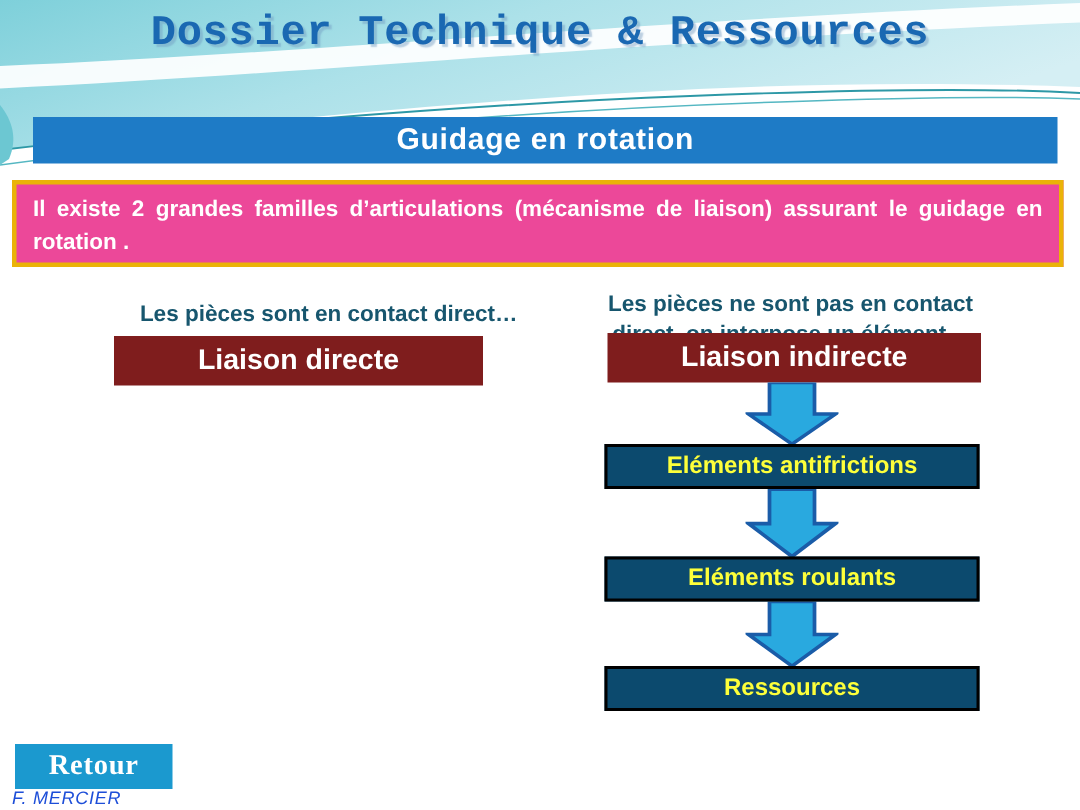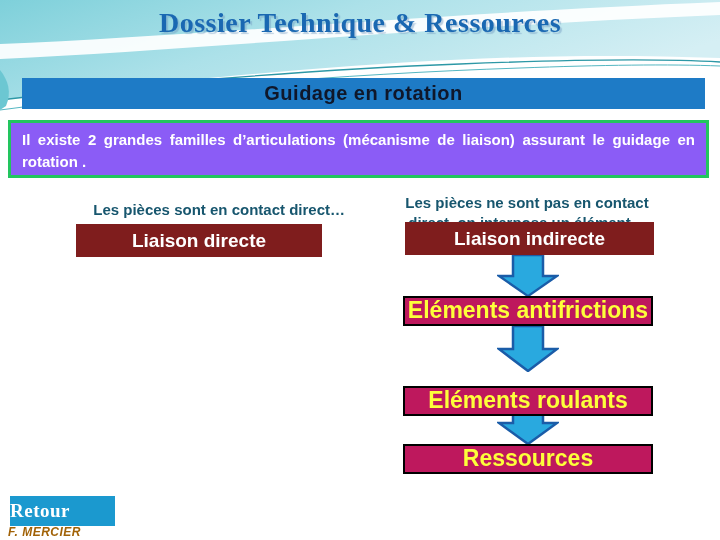--- a/index.html
+++ b/index.html
@@ -6,75 +6,75 @@
   html, body { background: #e8e8e8; }
   .slide {
     position: relative; width: 720px; height: 540px;
     background: #ffffff; overflow: hidden;
     font-family: "Liberation Sans", sans-serif;
   }
   .header-art { position: absolute; top: 0; left: 0; }
   .slide-title {
     position: absolute; top: 7px; left: 0; width: 720px;
     text-align: center;
-    font-family: Liberation Serif, serif;
+    font-family: Liberation Mono, monospace;
     font-weight: bold; font-size: 28px; color: #1a68b2;
     text-shadow: 2px 2px 1px rgba(110,150,190,0.45);
     letter-spacing: 0.5px;
   }
   .banner {
     position: absolute; left: 22px; top: 78px; width: 683px; height: 31px;
-    background: #1e7bc6; color: #0f172a; text-align: center;
+    background: #1e7bc6; color: #ffffff; text-align: center;
     font-weight: bold; font-size: 20px; line-height: 31px;
     letter-spacing: 0.5px;
   }
   .intro-box {
     position: absolute; left: 8px; top: 120px; width: 701px; height: 58px;
-    background: #8b5cf6; border: 3px solid #22c55e;
+    background: #ec4899; border: 3px solid #eab308;
     color: #ffffff; font-weight: bold; font-size: 15px;
     padding: 6px 11px 0 11px; line-height: 1.45;
     text-align: justify;
   }
   .caption {
     position: absolute; color: #17566e; font-weight: bold; font-size: 15px;
     line-height: 1.32;
   }
   .caption-left { left: 55px; top: 200px; width: 290px; text-align: right; }
   .caption-right { left: 397px; top: 181px; width: 260px; text-align: center; margin-top: 12px; }
   .cyan-box {
     position: absolute; background: #7f1d1d; color: #ffffff;
     font-weight: bold; font-size: 19px; text-align: center;
     cursor: pointer;
   }
   .box-direct   { left: 76px;  top: 224px; width: 246px; height: 33px; line-height: 33px; }
   .box-indirect { left: 405px; top: 222px; width: 249px; height: 33px; line-height: 33px; }
   .navy-box {
     position: absolute; left: 403px; width: 250px; height: 30px;
-    background: #be185d; border: 2px solid #000000;
-    color: #fdff3a; font-weight: bold; font-size: 23px;
+    background: #0c4a6e; border: 2px solid #000000;
+    color: #fdff3a; font-weight: bold; font-size: 16px;
     text-align: center; line-height: 25px; z-index: 2;
   }
   .navy-1 { top: 296px; }
-  .navy-2 { top: 386px; }
+  .navy-2 { top: 371px; }
   .navy-3 { top: 444px; }
   .flow-arrow { position: absolute; left: 497px; z-index: 1; }
   .arrow-a { top: 255px; }
   .arrow-b { top: 326px; }
   .arrow-c { top: 401px; }
   .retour-btn {
     position: absolute; left: 10px; top: 496px; width: 105px; height: 30px;
-    background: #1b99cf; color: #ffffff; 
+    background: #1b99cf; color: #ffffff; text-align: center;
     font-family: "Liberation Serif", serif;
     font-weight: bold; font-size: 19px; line-height: 30px;
     cursor: pointer; letter-spacing: 0.5px;
   }
   .author {
     position: absolute; left: 8px; top: 525px;
-    font-style: italic; font-weight: bold; font-size: 12px;
-    color: #a16207; letter-spacing: 0.5px;
+    font-style: italic; font-weight: normal; font-size: 12px;
+    color: #1d4ed8; letter-spacing: 0.5px;
   }
 </style>
 </head>
 <body>
 
 <div class="slide">
 
   <svg class="header-art" width="720" height="118" viewBox="0 0 720 118">
     <defs>
       <linearGradient id="hg" x1="0%" y1="0%" x2="100%" y2="40%">

